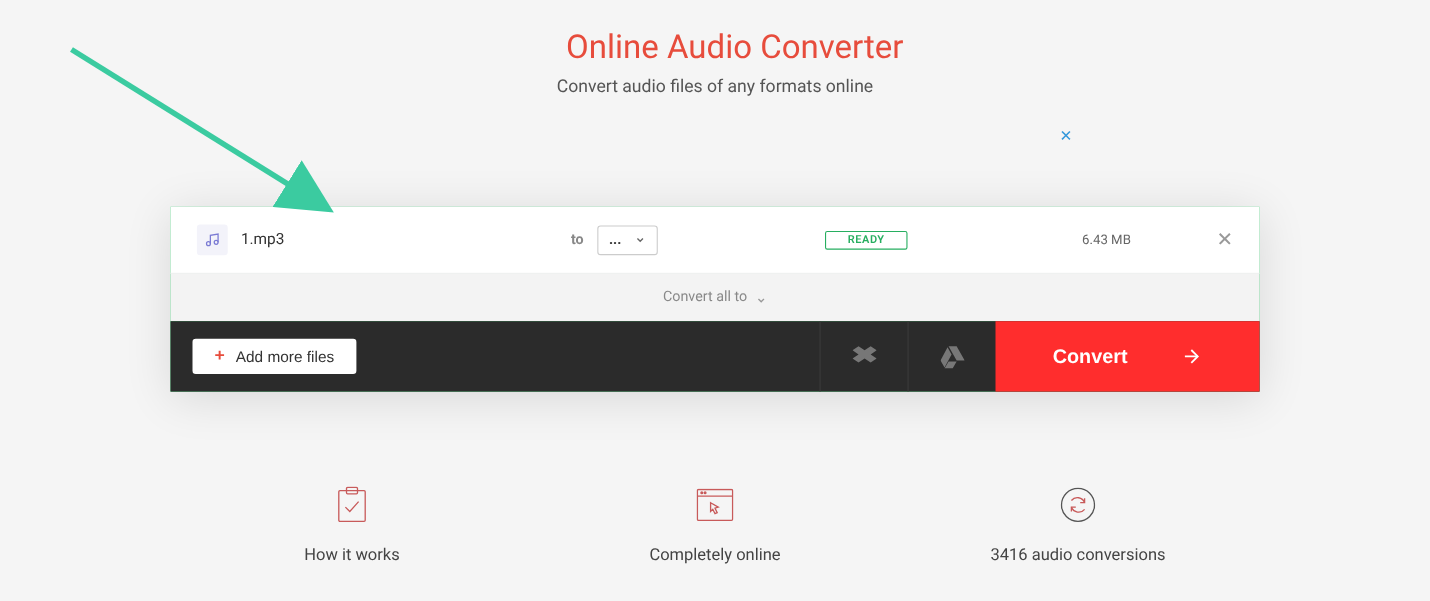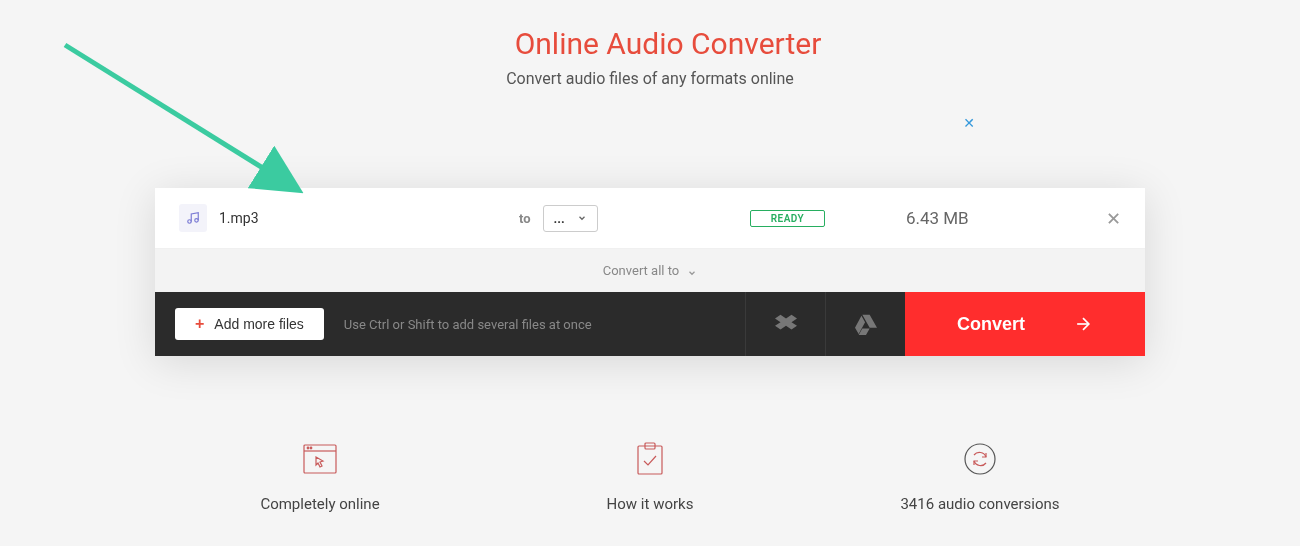--- a/index.html
+++ b/index.html
@@ -97,24 +97,24 @@
       border: 1px solid #27ae60;
       color: #27ae60;
       font-size: 10px;
       padding: 2px 20px;
       border-radius: 2px;
       font-weight: 600;
       letter-spacing: 0.5px;
       margin: 0 auto;
     }
     .file-size {
-      font-size: 17px;
+      font-size: 12px;
       color: #666;
       flex: 0 0 200px;
-      text-align: left;
+      text-align: center;
     }
     .remove-file {
       margin-left: auto;
       color: #999;
       cursor: pointer;
       font-size: 18px;
     }
     .convert-all-row {
       background: #f3f3f3;
       padding: 14px;
@@ -250,21 +250,20 @@
     <svg width="10" height="10" viewBox="0 0 24 24" fill="none" stroke="#999" stroke-width="3">
         <polyline points="6 9 12 15 18 9"></polyline>
       </svg>
   </div>
 
   <div class="action-bar">
     <button class="add-more-btn">
       <span class="plus">+</span>
       <span>Add more files</span>
     </button>
-    <span class="hint-text">Use Ctrl or Shift to add several files at once</span>
     <div style="flex:1"></div>
     <div class="cloud-btn">
       <svg width="22" height="22" viewBox="0 0 24 24" fill="#777">
         <path d="M6 2L0 6l6 4-6 4 6 4 6-4 6 4 6-4-6-4 6-4-6-4-6 4z M12 6L6 2 12 6 18 2z"></path>
       </svg>
     </div>
     <div class="cloud-btn">
       <svg width="22" height="22" viewBox="0 0 24 24" fill="#777">
         <path d="M8 2h8l8 14h-8L8 2zm-1 1L0 16l4 7 7-13zm9 14l-4 7H4l4-7z"></path>
       </svg>
@@ -273,44 +272,44 @@
       <span>Convert</span>
       <svg width="20" height="20" viewBox="0 0 24 24" fill="none" stroke="#fff" stroke-width="2">
           <line x1="5" y1="12" x2="19" y2="12"></line>
           <polyline points="12 5 19 12 12 19"></polyline>
         </svg>
     </button>
   </div>
 </div>
 
 <div class="features">
+  <div class="feature">
+    <div class="feature-icon">
+      <svg width="28" height="34" viewBox="0 0 28 34" fill="none" stroke="#c85a5a" stroke-width="1.2">
+        <rect x="2" y="4" width="24" height="28" rx="1"></rect>
+        <rect x="9" y="1" width="10" height="6" rx="1"></rect>
+        <polyline points="8 19 12 23 20 14"></polyline>
+      </svg>
+    </div>
+    <div class="feature-label">How it works</div>
+  </div>
   <div class="feature">
     <div class="feature-icon">
       <svg width="34" height="30" viewBox="0 0 34 30" fill="none" stroke="#c85a5a" stroke-width="1.2">
         <rect x="1" y="1" width="32" height="28" rx="1"></rect>
         <line x1="1" y1="7" x2="33" y2="7"></line>
         <circle cx="5" cy="4" r="0.8" fill="#c85a5a"></circle>
         <circle cx="8" cy="4" r="0.8" fill="#c85a5a"></circle>
         <path d="M13 13 L20 17 L17 18 L19 22 L17 23 L15 19 L13 21 Z"></path>
       </svg>
     </div>
     <div class="feature-label">Completely online</div>
   </div>
   <div class="feature">
     <div class="feature-icon">
-      <svg width="28" height="34" viewBox="0 0 28 34" fill="none" stroke="#c85a5a" stroke-width="1.2">
-        <rect x="2" y="4" width="24" height="28" rx="1"></rect>
-        <rect x="9" y="1" width="10" height="6" rx="1"></rect>
-        <polyline points="8 19 12 23 20 14"></polyline>
-      </svg>
-    </div>
-    <div class="feature-label">How it works</div>
-  </div>
-  <div class="feature">
-    <div class="feature-icon">
       <svg width="32" height="32" viewBox="0 0 32 32" fill="none" stroke="#555" stroke-width="1.2">
         <circle cx="16" cy="16" r="15"></circle>
         <path d="M10 12 A 7 7 0 0 1 22 14" stroke="#c85a5a"></path>
         <polyline points="22 10 22 14 18 14" stroke="#c85a5a"></polyline>
         <path d="M22 20 A 7 7 0 0 1 10 18" stroke="#c85a5a"></path>
         <polyline points="10 22 10 18 14 18" stroke="#c85a5a"></polyline>
       </svg>
     </div>
     <div class="feature-label">3416 audio conversions</div>
   </div>

